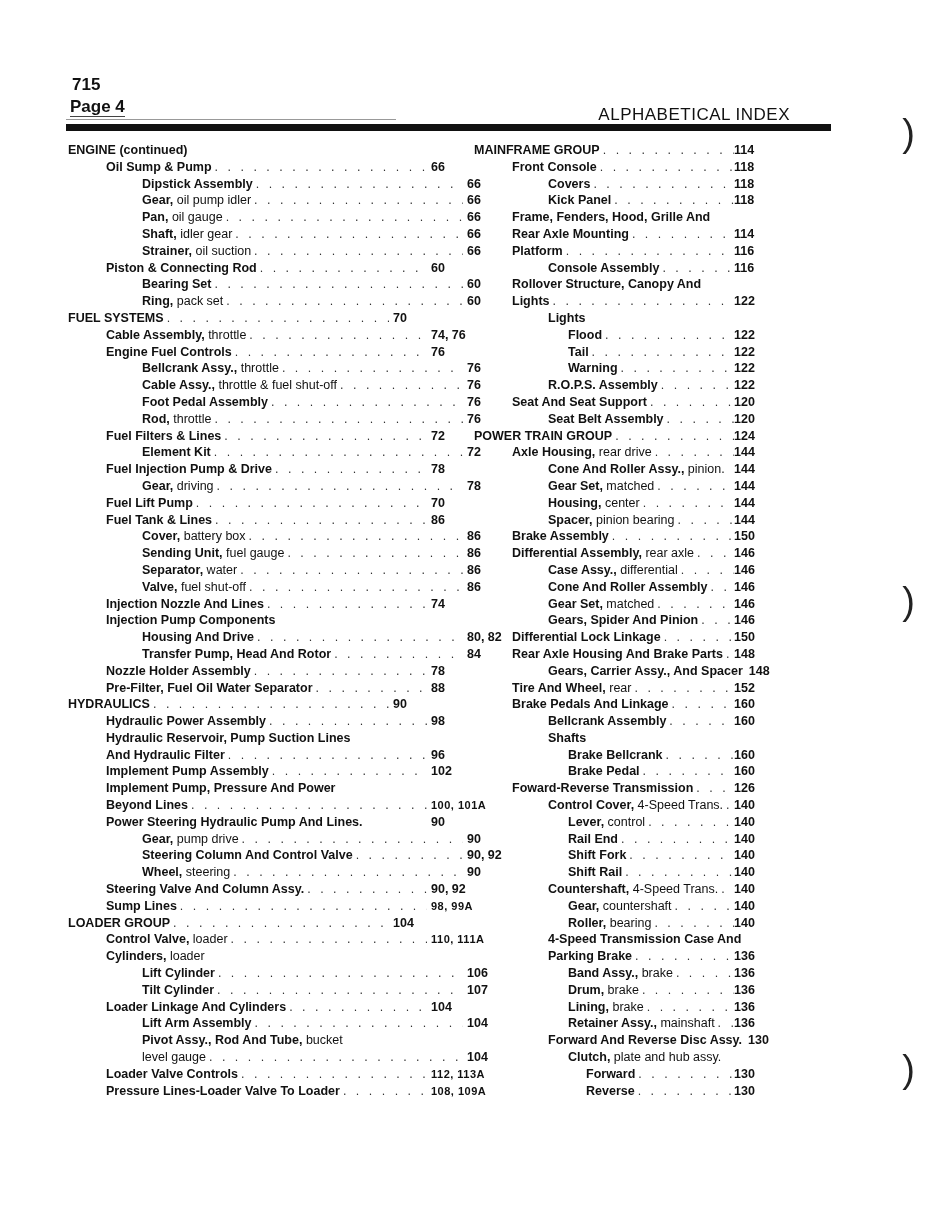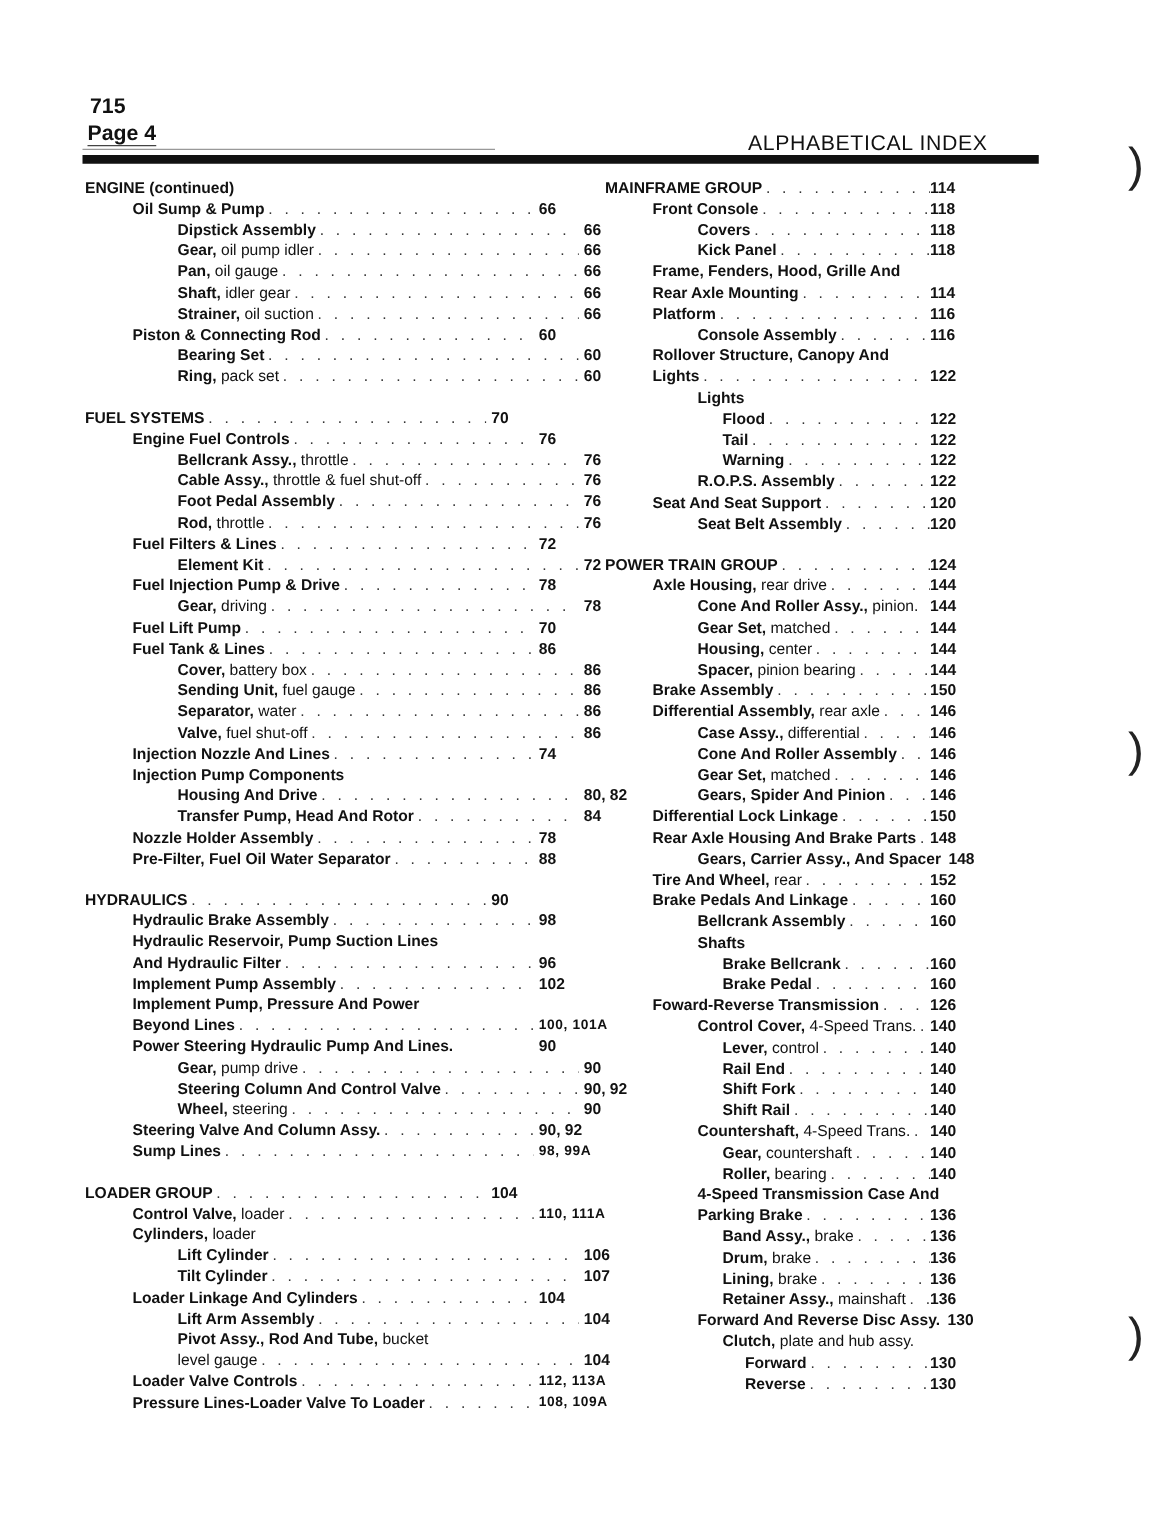--- a/index.html
+++ b/index.html
@@ -7,23 +7,23 @@
     width: 935px; height: 1210px; background: #ffffff; position: relative; overflow: hidden;
     font-family: "Liberation Sans", sans-serif; color: #111;
   }
   .page-num-top { position: absolute; left: 72px; top: 76px; font-weight: bold; font-size: 17px; line-height: 17px; }
   .page-label { position: absolute; left: 70px; top: 98px; font-weight: bold; font-size: 17px; line-height: 18px; border-bottom: 1px solid #444; }
   .index-title { position: absolute; right: 145px; top: 105px; font-weight: normal; font-size: 17px; letter-spacing: 0.5px; }
   .rule { position: absolute; left: 66px; top: 124px; width: 765px; height: 7px; background: #111; }
   .rule-thin { position: absolute; left: 66px; top: 119px; width: 330px; height: 1px; background: #999; }
   .col { position: absolute; top: 142px; }
   .col-left { left: 68px; width: 400px; }
-  .col-right { left: 484px; width: 290px; }
+  .col-right { left: 474px; width: 290px; }
   .entry { position: relative; height: 16.8px; font-size: 12.5px; line-height: 16.8px; white-space: nowrap; display: flex; }
-  .entry.gap { margin-top: 16px; }
+  .entry.gap { margin-top: 0; }
   .label { flex: 0 0 auto; }
   .label b { font-weight: bold; }
   .label .rest { font-weight: normal; }
   .dots { flex: 1 1 auto; overflow: hidden; color: #333; letter-spacing: 3px; padding: 0 3px; }
   .dots::before { content: ". . . . . . . . . . . . . . . . . . . . . . . . . . . . . . . . . . . . . . . . . ."; }
   .page { flex: 0 0 auto; font-weight: bold; text-align: left; }
   .col-left .page { width: 70px; padding-left: 4px; }
   .col-left .entry { width: 395px; }
   .col-right .page { width: 30px; }
   .entry.nodots .dots::before { content: ""; }
@@ -99,20 +99,25 @@
       <span class="label"><b>Ring,</b><span class="rest"> pack set</span></span>
       <span class="dots"></span>
       <span class="page">60</span>
     </div>
     <div class="entry lvl0 gap heading">
       <span class="label"><b>FUEL SYSTEMS</b><span class="rest"></span></span>
       <span class="dots"></span>
       <span class="page">70</span>
     </div>
     <div class="entry lvl1">
+      <span class="label"><b>Cable Assembly,</b><span class="rest"> throttle</span></span>
+      <span class="dots"></span>
+      <span class="page">74, 76</span>
+    </div>
+    <div class="entry lvl1">
       <span class="label"><b>Engine Fuel Controls</b><span class="rest"></span></span>
       <span class="dots"></span>
       <span class="page">76</span>
     </div>
     <div class="entry lvl2">
       <span class="label"><b>Bellcrank Assy.,</b><span class="rest"> throttle</span></span>
       <span class="dots"></span>
       <span class="page">76</span>
     </div>
     <div class="entry lvl2">
@@ -209,21 +214,21 @@
       <span class="label"><b>Pre-Filter, Fuel Oil Water Separator</b><span class="rest"></span></span>
       <span class="dots"></span>
       <span class="page">88</span>
     </div>
     <div class="entry lvl0 gap heading">
       <span class="label"><b>HYDRAULICS</b><span class="rest"></span></span>
       <span class="dots"></span>
       <span class="page">90</span>
     </div>
     <div class="entry lvl1">
-      <span class="label"><b>Hydraulic Brake Assembly</b><span class="rest"></span></span>
+      <span class="label"><b>Hydraulic Power Assembly</b><span class="rest"></span></span>
       <span class="dots"></span>
       <span class="page">98</span>
     </div>
     <div class="entry lvl1 nodots">
       <span class="label"><b>Hydraulic Reservoir, Pump Suction Lines</b><span class="rest"></span></span>
       <span class="dots"></span>
       <span class="page"></span>
     </div>
     <div class="entry lvl1">
       <span class="label"><b>And Hydraulic Filter</b><span class="rest"></span></span>

